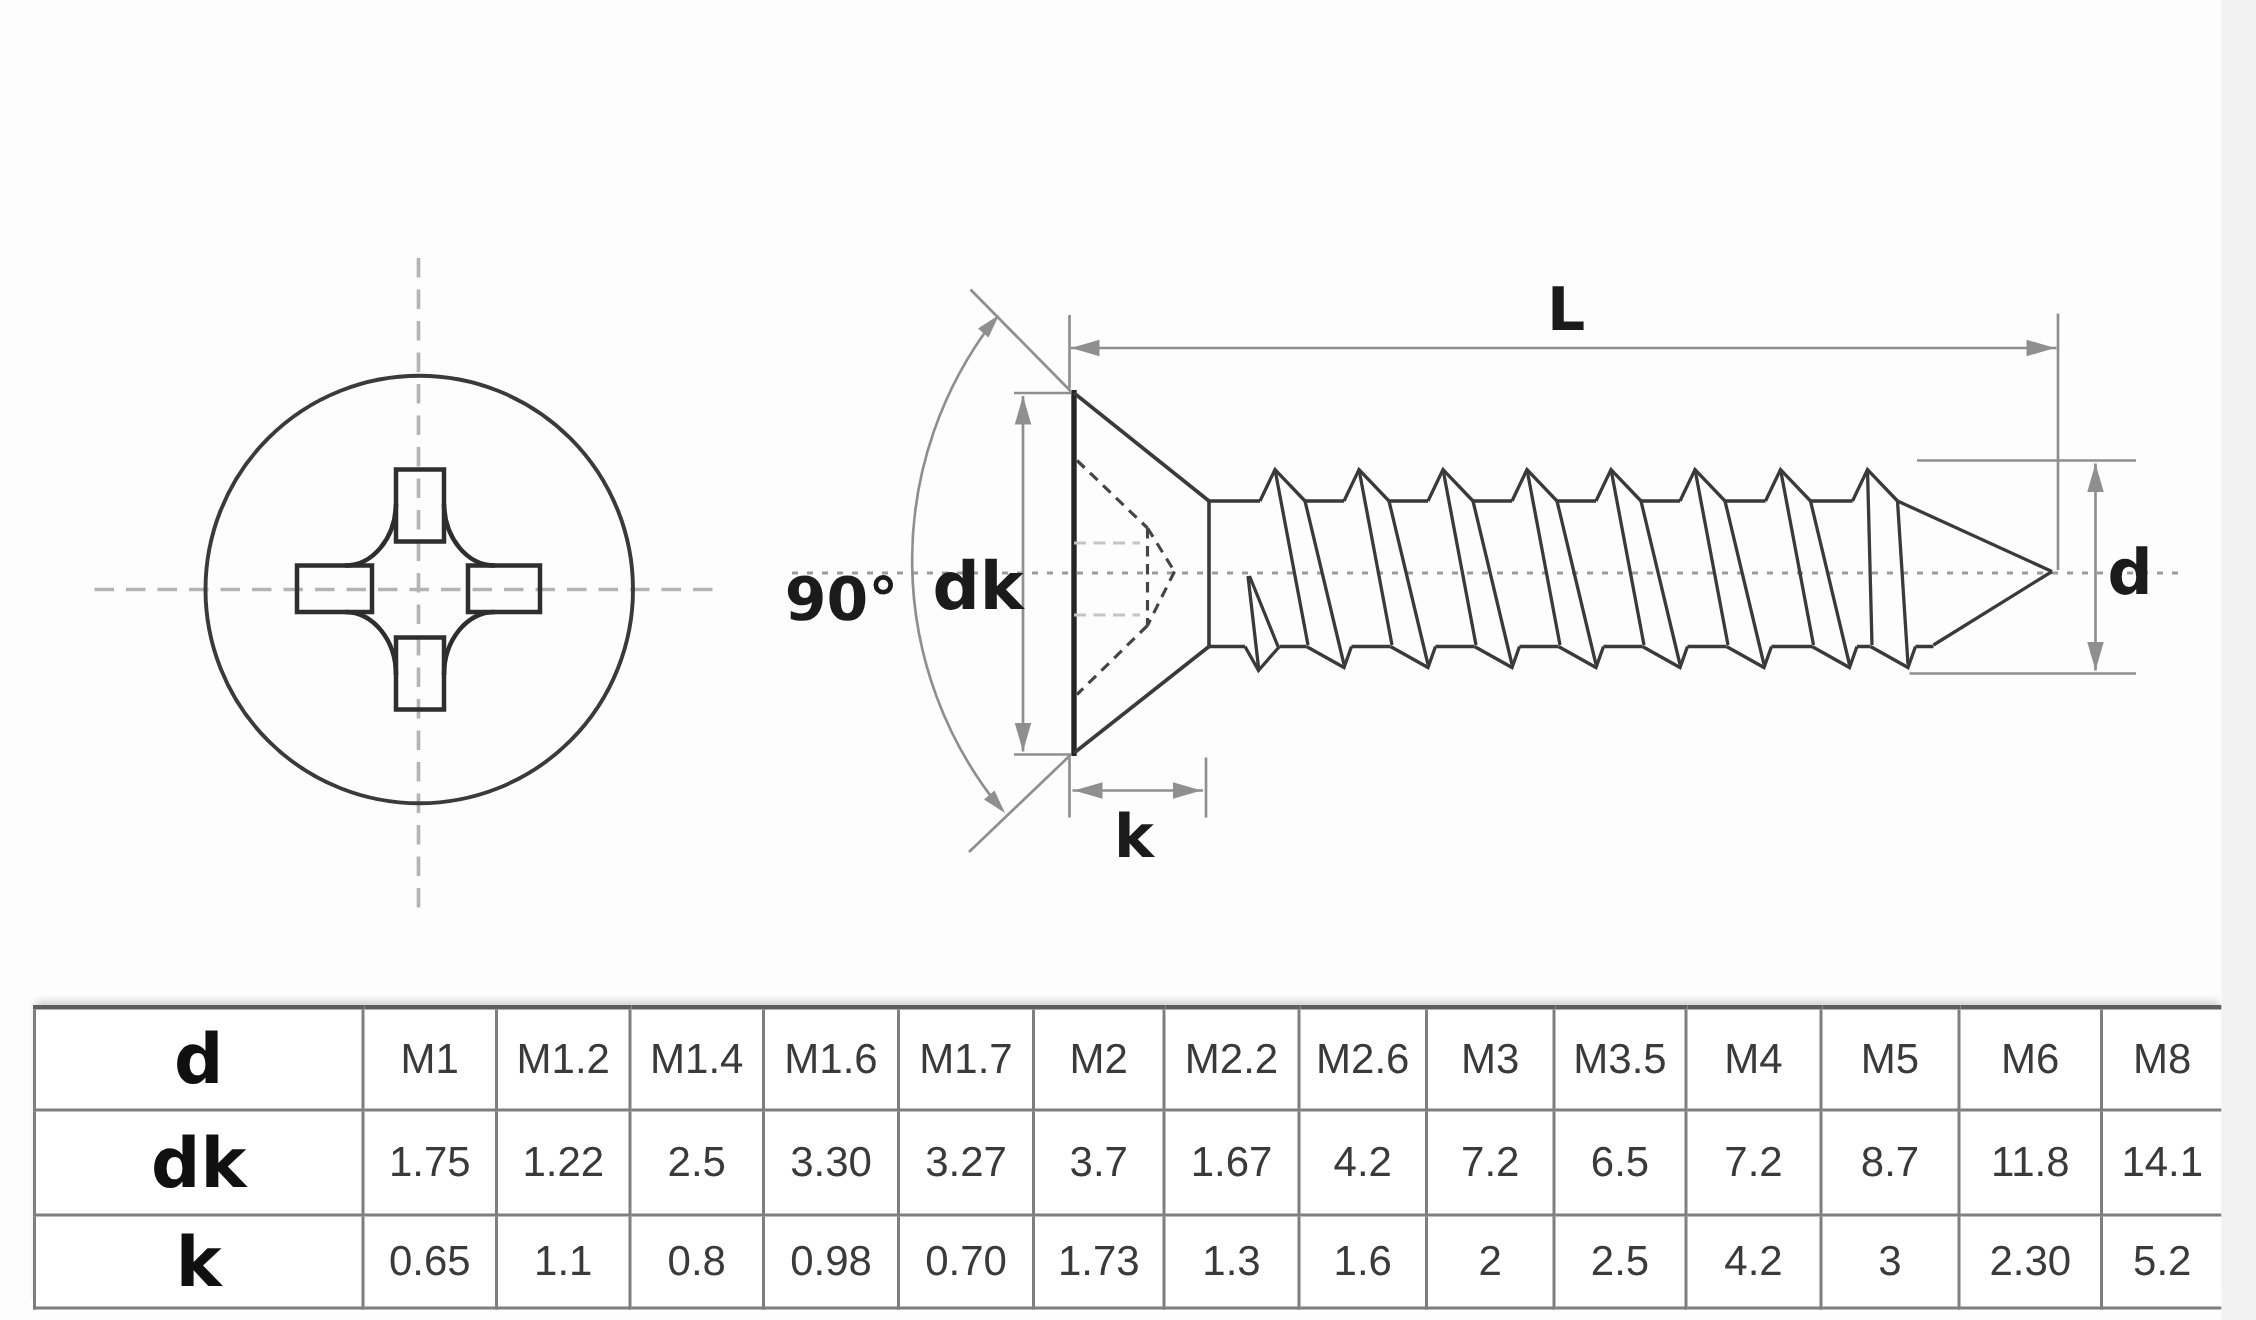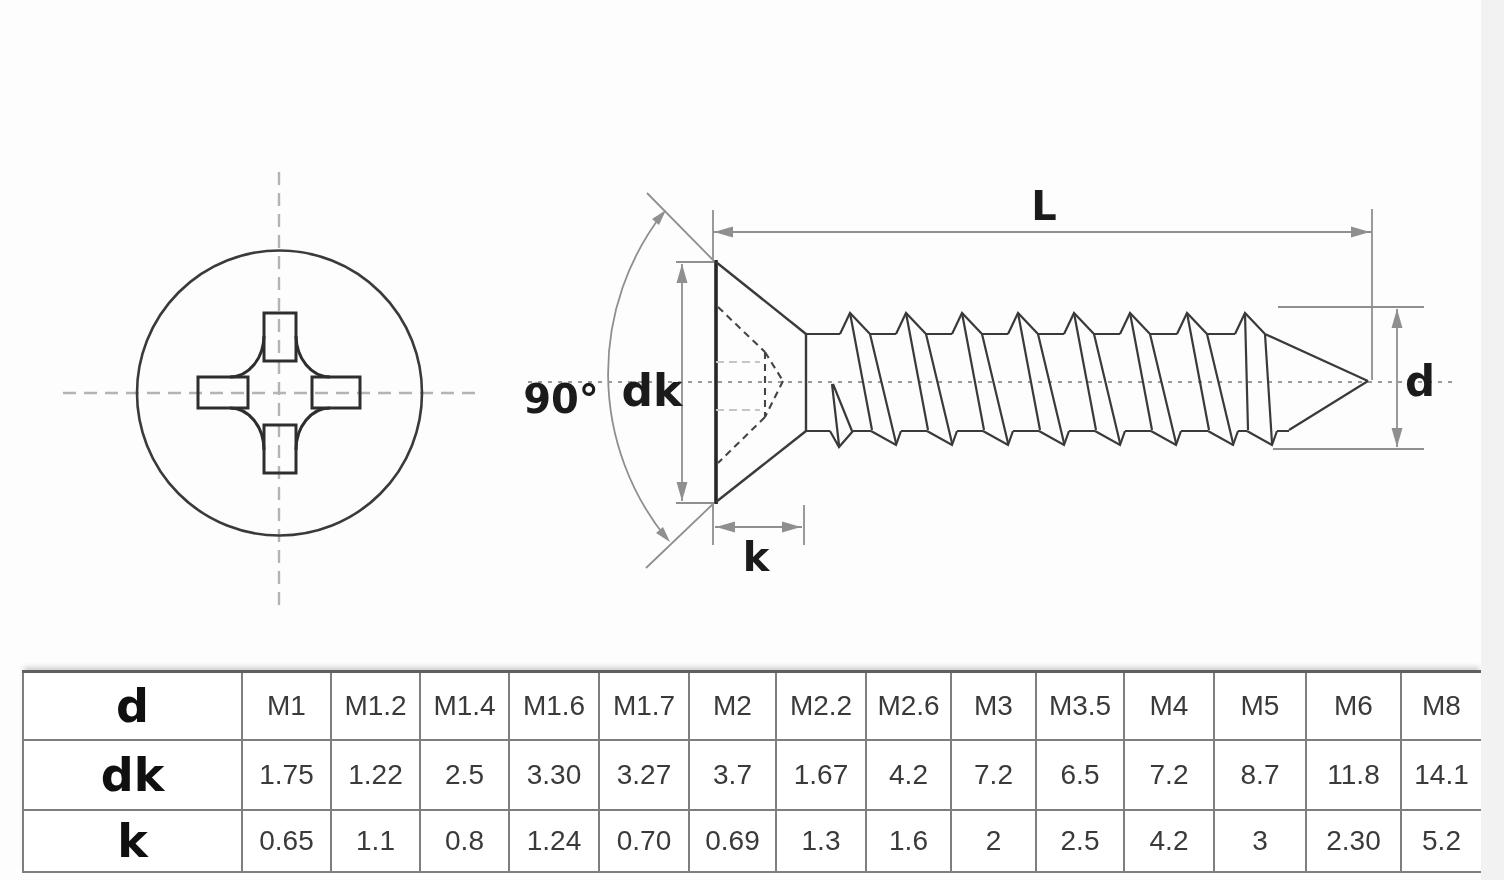--- a/index.html
+++ b/index.html
@@ -208,23 +208,23 @@
           <td>7.2</td>
           <td>8.7</td>
           <td>11.8</td>
           <td>14.1</td>
         </tr>
         <tr>
           <td class="rowlabel">k</td>
           <td>0.65</td>
           <td>1.1</td>
           <td>0.8</td>
-          <td>1.24</td>
+          <td>0.98</td>
           <td>0.70</td>
-          <td>0.69</td>
+          <td>1.73</td>
           <td>1.3</td>
           <td>1.6</td>
           <td>2</td>
           <td>2.5</td>
           <td>4.2</td>
           <td>3</td>
           <td>2.30</td>
           <td>5.2</td>
         </tr>
       </tbody>

